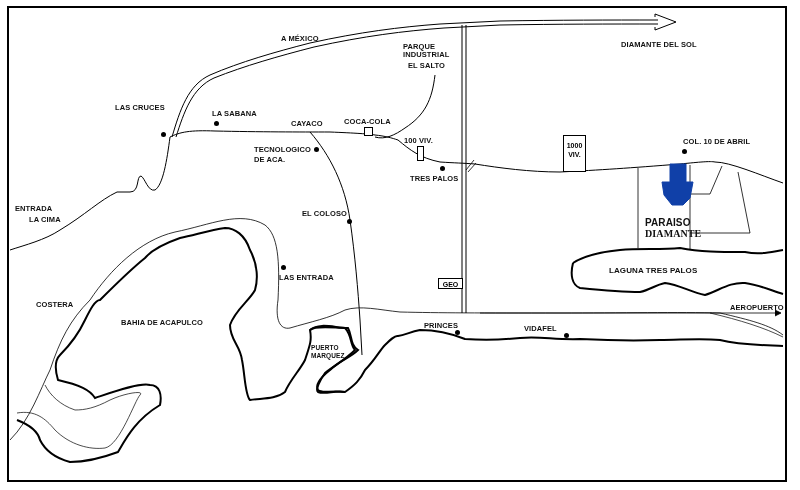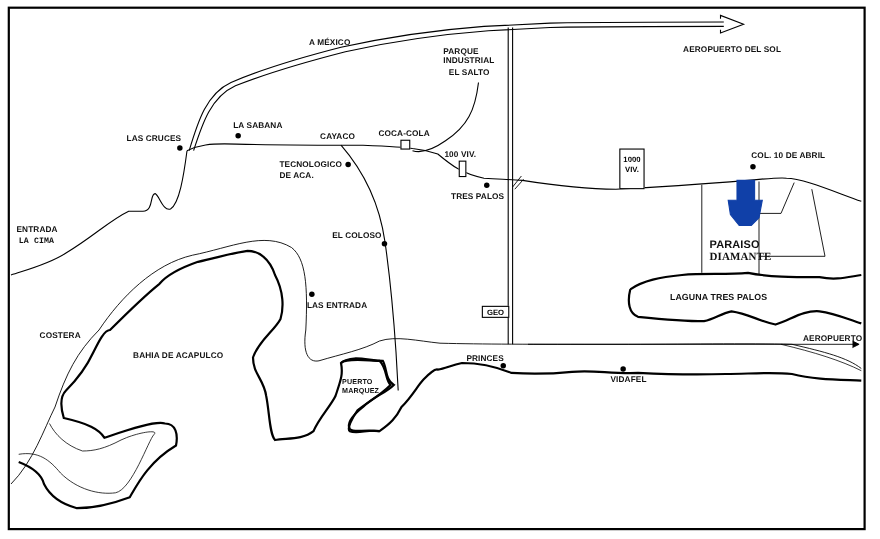--- a/index.html
+++ b/index.html
@@ -59,28 +59,28 @@
   <path d="M17,420 C30,425 38,432 40,440 C45,450 55,458 70,462 C90,462 110,455 118,452 C125,440 135,420 160,405 C162,395 160,385 150,385 C140,382 110,393 95,398 C90,390 80,385 58,380 C55,370 55,360 60,355 C70,345 78,335 85,320 C90,310 95,300 100,300 C115,285 130,270 145,258 C150,252 160,245 180,238 C195,235 210,230 225,228 C235,228 245,235 250,250 C258,265 258,280 255,290 C250,300 235,310 230,325 C230,340 240,345 242,360 C245,375 245,395 250,400 C260,398 275,400 285,392 C290,380 300,370 305,360 C310,345 312,340 310,330 C315,325 335,328 345,328 C352,335 350,345 355,350 C345,360 335,365 325,373 C320,380 315,390 318,392 C325,395 335,390 345,392 C355,385 360,380 365,370 C375,360 380,350 385,345 C390,340 395,335 398,336 C405,335 410,332 420,330 C440,330 455,335 465,339 C480,340 500,340 520,338 C540,336 555,340 580,339 C600,340 630,341 660,340 C680,340 700,338 720,340 C740,345 760,345 783,346" fill="none" stroke="#000" stroke-width="2"></path>
 
   <path d="M310,330 C320,322 335,328 348,328 C352,335 350,345 358,350 C350,358 340,360 330,370 C320,378 315,385 318,390 C322,394 330,390 345,392" fill="none" stroke="#000" stroke-width="2"></path>
 
   <path d="M573,263 C585,255 600,252 620,250 C640,248 660,250 680,248 C700,252 720,252 745,252 C760,255 770,252 783,250 M783,294 C770,290 760,285 745,283 C730,282 720,290 705,295 C690,292 680,285 665,283 C655,285 650,290 640,292 C620,292 600,290 580,288 C572,285 570,275 573,263" fill="none" stroke="#000" stroke-width="2"></path>
 
   <path d="M670,164 L686,164 L686,182 L693,182 L690,198 L683,205 L672,205 L664,195 L662,182 L670,182 Z" fill="#1040a8" stroke="#1040a8" stroke-width="1"></path>
 </svg>
 
 <div class="lbl" style="left:281px;top:34px;">A MÉXICO</div>
-<div class="lbl" style="left:621px;top:40px;">AEROPUERTO DEL SOL</div>
+<div class="lbl" style="left:621px;top:40px;">DIAMANTE DEL SOL</div>
 <div class="lbl c" style="left:403px;top:42px;width:50px;">
     <div>PARQUE</div>
     <div style="margin-top:-2px;">INDUSTRIAL</div>
   </div>
 <div class="lbl c" style="left:408px;top:61px;width:42px;">EL SALTO</div>
 
-<div class="lbl" style="left:115px;top:121px;">LAS CRUCES</div>
+<div class="lbl" style="left:115px;top:103px;">LAS CRUCES</div>
 <div class="dot" style="left:161px;top:132px;"></div>
 
 <div class="lbl" style="left:212px;top:109px;">LA SABANA</div>
 <div class="dot" style="left:214px;top:121px;"></div>
 
 <div class="lbl" style="left:291px;top:119px;">CAYACO</div>
 <div class="lbl" style="left:344px;top:117px;">COCA-COLA</div>
 <div class="box" style="left:364px;top:127px;width:9px;height:9px;"></div>
 
 <div class="lbl" style="left:404px;top:136px;">100 VIV.</div>
@@ -98,21 +98,21 @@
     <div>TECNOLOGICO</div>
     <div>DE ACA.</div>
   </div>
 <div class="dot" style="left:314px;top:147px;"></div>
 
 <div class="lbl" style="left:410px;top:174px;">TRES PALOS</div>
 <div class="dot" style="left:440px;top:166px;"></div>
 
 <div class="lbl" style="left:15px;top:204px;">
     <div>ENTRADA</div>
-    <div style="margin-left:2px;margin-top:1px;font-family:Liberation Mono, monospace;">LA CIMA</div>
+    <div style="margin-left:14px;margin-top:1px;">LA CIMA</div>
   </div>
 
 <div class="lbl" style="left:302px;top:209px;">EL COLOSO</div>
 <div class="dot" style="left:347px;top:219px;"></div>
 
 <div class="lbl" style="left:645px;top:218px;font-size:10px;">
     <div>PARAISO</div>
     <div style="margin-top:1px;font-family:Liberation Serif, serif;">DIAMANTE</div>
   </div>
 
@@ -127,19 +127,19 @@
   <div class="t" style="top:1px;">GEO</div>
 </div>
 
 <div class="lbl" style="left:730px;top:303px;">AEROPUERTO</div>
 
 <div class="lbl" style="left:121px;top:318px;">BAHIA DE ACAPULCO</div>
 
 <div class="lbl" style="left:424px;top:321px;">PRINCES</div>
 <div class="dot" style="left:455px;top:330px;"></div>
 
-<div class="lbl" style="left:555px;top:324px;margin-top:16px;">VIDAFEL</div>
+<div class="lbl" style="left:524px;top:324px;">VIDAFEL</div>
 <div class="dot" style="left:564px;top:333px;"></div>
 
 <div class="lbl c" style="left:311px;top:344px;width:44px;font-size:6.5px;line-height:8px;">
     <div>PUERTO</div>
     <div>MARQUEZ</div>
   </div>
 
 </body></html>

